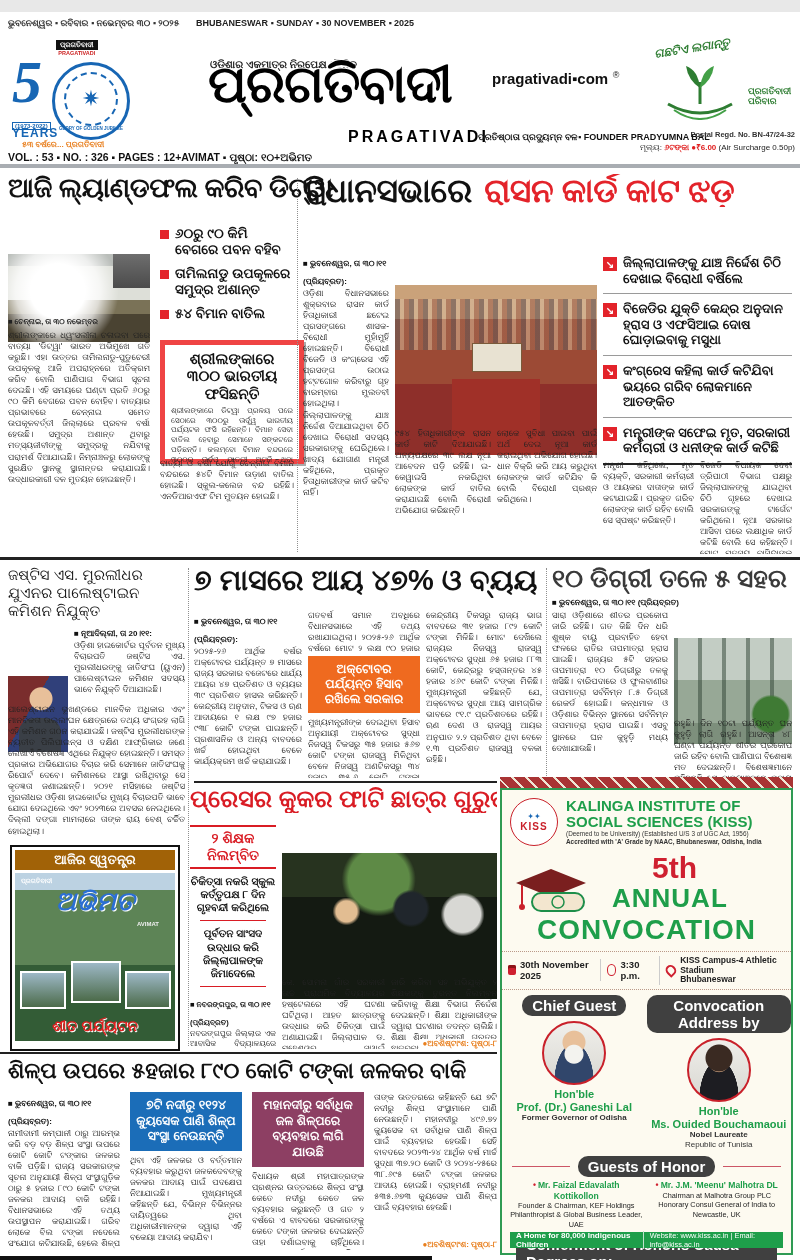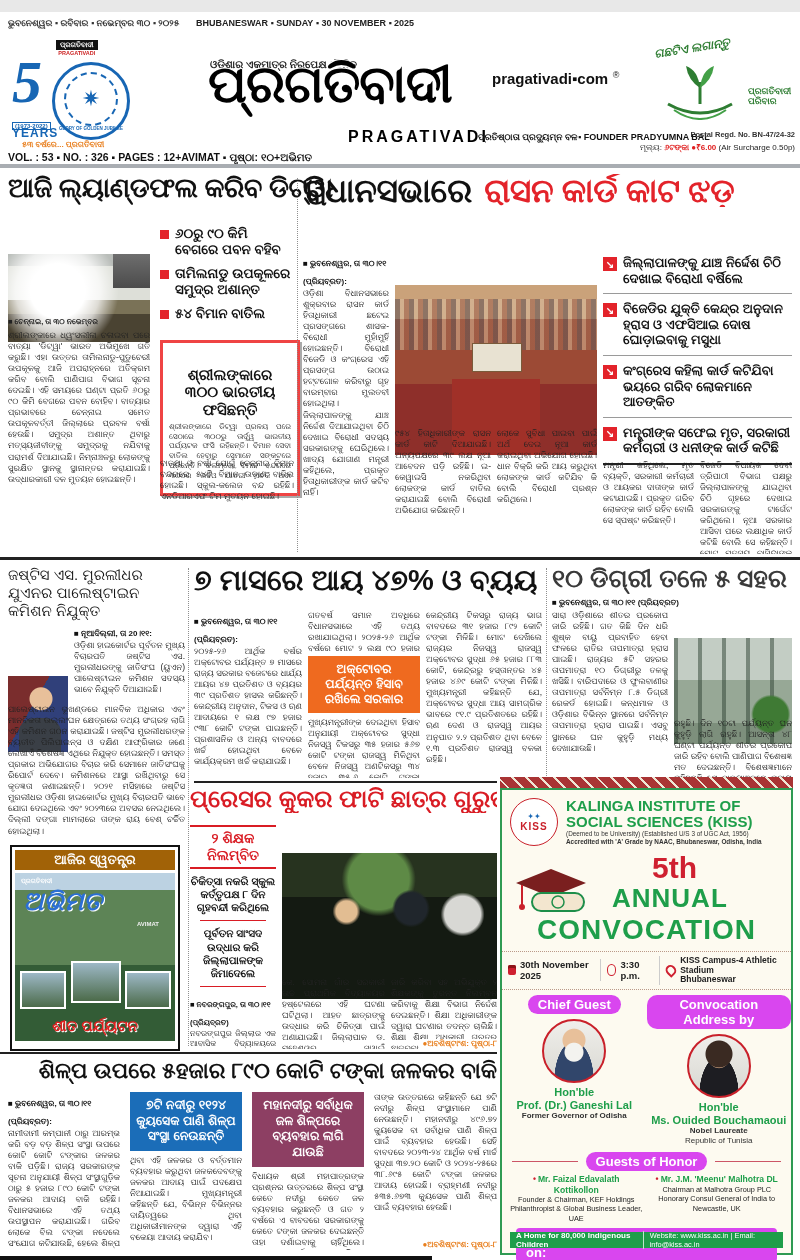--- a/index.html
+++ b/index.html
@@ -54,21 +54,21 @@
   .sqb{display:flex;margin-bottom:9px;}
   .sqb .sq{flex:0 0 9px;width:9px;height:9px;background:#e3232a;margin:4px 6px 0 0;}
   .sqb .tx{font-size:13.5px;font-weight:bold;line-height:1.15;}
   .rb{display:flex;padding:7px 0;border-bottom:1px solid #9a9a9a;}
   .rb:last-child{border-bottom:2px solid #222;}
   .rb .ic{flex:0 0 14px;width:14px;height:14px;background:#e3232a;color:#fff;font-size:10px;font-weight:bold;
           display:flex;align-items:center;justify-content:center;margin:2px 6px 0 0;}
   .rb .tx{font-size:13px;font-weight:bold;line-height:1.2;}
 
   
-  .srl-box{border:3px solid #ef4444;box-shadow:2px 2px 0 #aaa;background:#fff;padding:23px 6px;}
+  .srl-box{border:5px solid #ef4444;box-shadow:2px 2px 0 #aaa;background:#fff;padding:5px 6px;}
   .srl-title{font-size:15px;font-weight:bold;text-align:center;line-height:1.15;}
   .srl-body{font-size:7.5px;line-height:1.3;text-align:justify;color:#222;margin-top:4px;}
   .obox{background:#ef6a1f;color:#fff;font-size:12.5px;font-weight:bold;text-align:center;
         line-height:1.2;padding:6px 4px;}
   .bbox{background:#1b6db8;color:#fff;font-size:12.5px;font-weight:bold;text-align:center;line-height:1.25;padding:6px 4px;}
   .mbox{background:#8d3f63;color:#fff;font-size:12.5px;font-weight:bold;text-align:center;line-height:1.25;padding:6px 4px;}
   .cont{color:#e87f1e;font-weight:bold;font-size:8px;background:#fff;padding-left:3px;}
 
   
   .ck-sub{border-top:2px solid #d91c24;border-bottom:2px solid #d91c24;color:#d91c24;
@@ -103,21 +103,21 @@
       radial-gradient(circle at 45% 18%, #5e8a46 0 18%, rgba(0,0,0,0) 22%),
       linear-gradient(180deg,#27331f 0 30%,#141a12 30% 100%);}
   .caption{font-size:7.5px;font-weight:bold;color:#222;}
 
   
   .mag{border:2px solid #111;background:#fff;padding:3px;}
   .mag-h{background:#a16207;color:#fff;font-size:13px;font-weight:bold;text-align:center;height:20px;line-height:20px;}
   .mag-cover{position:relative;height:168px;margin-top:3px;overflow:hidden;
       background:linear-gradient(180deg,#bcd2e2 0 10%,#5d8456 10% 55%,#335c36 55% 100%);}
   .mag-brand{position:absolute;left:6px;top:4px;font-size:6.5px;color:#fff;font-weight:bold;}
-  .mag-title{position:absolute;left:8px;top:14px;width:100%;
+  .mag-title{position:absolute;left:0;top:14px;width:100%;text-align:center;
       font:italic bold 26px "Liberation Serif",serif;color:#2b6fd4;text-shadow:1px 1px 0 #fff;}
   .mag-sub{position:absolute;right:16px;top:48px;font-size:6px;color:#eee;font-weight:bold;}
   .mag-ins{position:absolute;bottom:32px;width:42px;height:34px;background:linear-gradient(#9db8c6,#4c6b4a);border:2px solid #fff;}
   .mag-feat{position:absolute;bottom:6px;width:100%;text-align:center;font-size:15px;font-weight:bold;color:#e02020;
       text-shadow:1px 1px 0 #fff;}
 
   
   .kiss{border:2px solid #2f9a53;background:#fdfaf0;}
   .kiss-zig{height:11px;background:repeating-linear-gradient(45deg,#a93434 0 5px,#efe7d6 5px 7px,#a93434 7px 10px);}
   .k-name{color:#1e9e4a;font-size:15px;font-weight:bold;line-height:1.05;}
@@ -128,21 +128,21 @@
   .k-logo .kf{font-size:8px;color:#1766b4;line-height:1;}
   .k-ord{font-size:30px;font-weight:bold;color:#cf2030;line-height:1;}
   .k-ev{font-size:26px;font-weight:bold;color:#1e9e4a;letter-spacing:1px;line-height:1.05;}
   .k-info{border-top:1px dotted #b98;border-bottom:1px dotted #b98;display:flex;align-items:center;padding:4px 0;margin-top:4px;}
   .k-info .seg{display:flex;align-items:center;font-size:9.5px;font-weight:bold;color:#222;padding:0 6px;}
   .k-info .seg+.seg{border-left:1px solid #ccc;}
   .ic-cal{display:inline-block;width:10px;height:10px;background:#cf2030;border-radius:2px;margin-right:4px;
           box-shadow:inset 0 3px 0 #8d1418;}
   .ic-clock{display:inline-block;width:10px;height:10px;border:1.5px solid #cf2030;border-radius:50%;margin-right:4px;position:relative;}
   .ic-pin{display:inline-block;width:7px;height:7px;border:2px solid #cf2030;border-radius:50% 50% 50% 0;transform:rotate(-45deg);margin-right:5px;}
-  .pill{background:#d946ef;color:#fff;font-size:13px;font-weight:bold;border-radius:10px;padding:2px 10px;display:inline-block;}
+  .pill{background:#404040;color:#fff;font-size:15px;font-weight:bold;border-radius:10px;padding:2px 10px;display:inline-block;}
   .port{width:60px;height:60px;border-radius:50%;border:2px solid #c9202a;margin:5px auto 3px;
         background:
          radial-gradient(circle at 50% 34%, #e8c09a 0 12px, rgba(0,0,0,0) 13px),
          radial-gradient(ellipse at 50% 100%, #2b3f63 0 46%, rgba(0,0,0,0) 47%),
          linear-gradient(#f0efeb,#d9d8d2);}
   .port.w{background:
          radial-gradient(circle at 50% 52%, #f3f3ef 0 9px, rgba(0,0,0,0) 10px),
          radial-gradient(circle at 50% 32%, #e8c09a 0 11px, rgba(0,0,0,0) 12px),
          radial-gradient(ellipse at 50% 100%, #31466b 0 46%, rgba(0,0,0,0) 47%),
          linear-gradient(#f0efeb,#d9d8d2);}
@@ -360,21 +360,21 @@
       <div class="mag-ins" style="left:5px;"></div>
       <div class="mag-ins" style="left:56px;bottom:38px;width:46px;height:38px;"></div>
       <div class="mag-ins" style="right:4px;"></div>
       <div class="mag-feat">ଶୀତ ପର୍ଯ୍ୟଟନ</div>
     </div>
   </div>
 
   <div class="abs hrule" style="left:0;top:1040px;width:497px;height:2px;"></div>
 
   <div class="abs" style="left:8px;top:1046px;width:489px;height:194px;">
-    <div class="h-water nowrap" style="overflow:hidden;text-align:right;">ଶିଳ୍ପ ଉପରେ ୫ହଜାର ୮୯୦ କୋଟି ଟଙ୍କା ଜଳକର ବାକି</div>
+    <div class="h-water nowrap" style="overflow:hidden;">ଶିଳ୍ପ ଉପରେ ୫ହଜାର ୮୯୦ କୋଟି ଟଙ୍କା ଜଳକର ବାକି</div>
     <div class="abs" style="left:0;top:34px;width:112px;height:158px;overflow:hidden;">
       <span class="dateline">■ ଭୁବନେଶ୍ୱର, ତା ୩୦।୧୧ (ପ୍ରିୟବ୍ରତ):</span>
       <div class="bodytext">ନାମୀଦାମୀ କମ୍ପାନୀ ଠାରୁ ଆରମ୍ଭ କରି ବଡ଼ ବଡ଼ ଶିଳ୍ପ ସଂସ୍ଥା ଉପରେ କୋଟି କୋଟି ଟଙ୍କାର ଜଳକର ବାକି ପଡ଼ିଛି। ରାଜ୍ୟ ସରକାରଙ୍କ ସୂଚନା ଅନୁଯାୟୀ ଶିଳ୍ପ ସଂସ୍ଥାଗୁଡ଼ିକ ଠାରୁ ୫ ହଜାର ୮୯୦ କୋଟି ଟଙ୍କା ଜଳକର ଆଦାୟ ବାକି ରହିଛି। ବିଧାନସଭାରେ ଏହି ତଥ୍ୟ ଉପସ୍ଥାପନ କରାଯାଇଛି। ଗରିବ ଲୋକେ ବିଲ ଟଙ୍କା ନଦେଲେ ସଂଯୋଗ କଟିଯାଉଛି, ହେଲେ ଶିଳ୍ପ ସଂସ୍ଥାଙ୍କ ବକେୟା ବଢ଼ି ଚାଲିଛି।</div>
     </div>
     <div class="abs" style="left:122px;top:34px;width:112px;height:158px;overflow:hidden;">
       <div class="bbox">୭ଟି ନଦୀରୁ ୧୧୨୪ କ୍ୟୁସେକ ପାଣି ଶିଳ୍ପ ସଂସ୍ଥା ନେଉଛନ୍ତି</div>
       <div class="bodytext" style="margin-top:4px;height:86px;">ଥିବା ଏହି ଜଳକର ଓ ବର୍ତ୍ତମାନ ବ୍ୟବହାର କରୁଥିବା ଜଳକଦେବଙ୍କୁ ଜଳକର ଆଦାୟ ପାଇଁ ପଦକ୍ଷେପ ନିଆଯାଇଛି। ମୁଖ୍ୟମନ୍ତ୍ରୀ କହିଛନ୍ତି ଯେ, ବିଭିନ୍ନ ବିଭିନ୍ନର ଦାୟିତ୍ୱରେ ଥିବା ଅଧିକାରୀମାନଙ୍କ ଦ୍ୱାରା ଏହି ବକେୟା ଆଦାୟ କରାଯିବ।</div>
     </div>
     <div class="abs" style="left:244px;top:34px;width:112px;height:158px;overflow:hidden;">
       <div class="mbox">ମହାନଦୀରୁ ସର୍ବାଧିକ ଜଳ ଶିଳ୍ପରେ ବ୍ୟବହାର ଲାଗି ଯାଉଛି</div>

